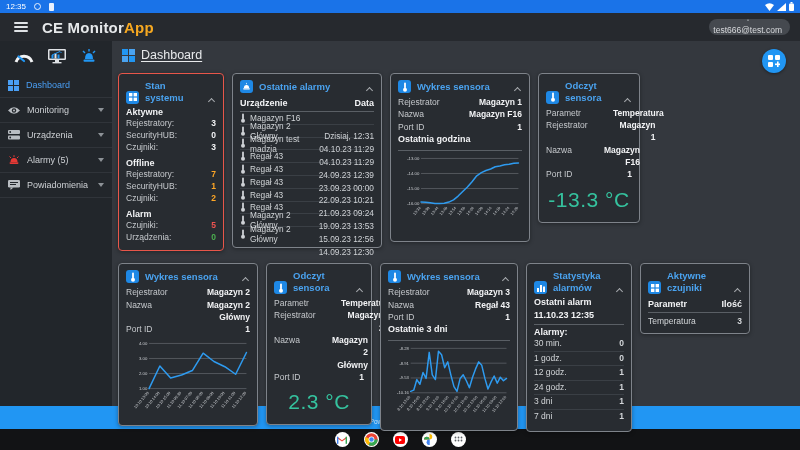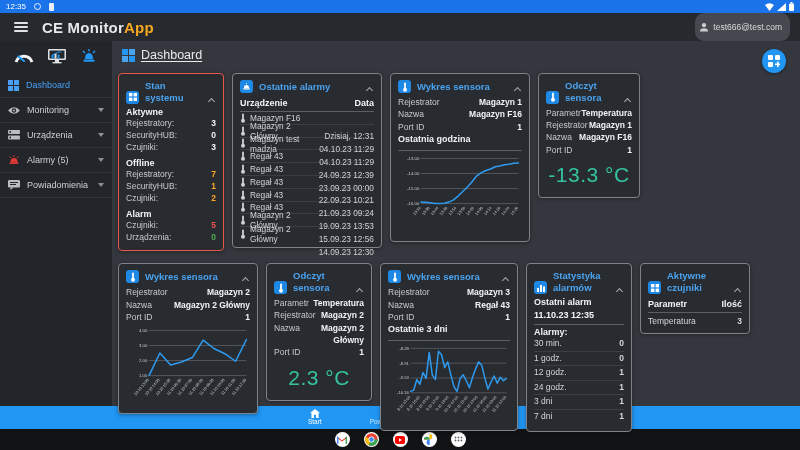--- a/index.html
+++ b/index.html
@@ -15,22 +15,22 @@
   .sb-circle { border:1px solid #e8f0fe; border-radius:50%; }
   .sb-batt { background:#e8f0fe; border-radius:1px; width:5px; }
   .sb-right { display:flex; align-items:center; gap:3px; }
 
   
   .appbar { height:28px; background:#26292e; display:flex; align-items:center; padding:0 10px; }
   .hamburger { width:14px; display:flex; flex-direction:column; gap:2.5px; margin:0 14px 0 4px; cursor:pointer; }
   .hamburger i { height:1.8px; background:#dfe2e6; border-radius:1px; }
   .app-title { font-size:15px; font-weight:bold; letter-spacing:.2px; }
   .app-title .accent { color:#f6a821; }
-  .user-pill { margin-left:auto; background:#45494f; border-radius:9px; height:28px;
-    display:flex; align-items:center; gap:4px; padding:0 8px 0 4px; font-size:8.5px; color:#d8dadd; }
+  .user-pill { margin-left:auto; background:#45494f; border-radius:9px; height:16px;
+    display:flex; align-items:center; gap:4px; padding:0 8px 0 4px; font-size:8.5px; color:#d8dadd;flex-direction:column; }
 
   .body { flex:1; display:flex; min-height:0; background:#34383e; }
 
   
   .sidebar { width:112px; background:#22262b; display:flex; flex-direction:column; }
   .quick-icons { height:30px; display:flex; align-items:center; justify-content:space-around; padding:0 8px; }
   .menu { margin-top:2px; }
   .menu-item { display:flex; align-items:center; gap:7px; height:25px; padding:0 8px;
     border-bottom:1px solid #30343a; font-size:9px; color:#cdd0d4; cursor:pointer; }
   .menu-item .mi-label { flex:1; }
@@ -52,21 +52,21 @@
     box-shadow:0 1px 4px rgba(0,0,0,.35); }
   .card.alert-border { border:1.5px solid #e8564a; }
   .card-hd { display:flex; align-items:flex-end; gap:6px; margin-bottom:3px; }
   .hd-ico { width:13px; height:13px; border-radius:3px; background:#1e88e5; flex:none;
     display:flex; align-items:center; justify-content:center; margin-top:1px; }
   .hd-title { flex:1; color:#4aa3f0; font-size:9.5px; font-weight:bold; line-height:1.25; padding-top:1px; }
   .caret-up { width:5px; height:5px; border-left:1.5px solid #a7abaf; border-top:1.5px solid #a7abaf;
     transform:rotate(45deg); margin:4px 2px 0 0; cursor:pointer; flex:none; }
 
   .kv { display:flex; justify-content:space-between; font-size:8.5px; line-height:1.45; color:#c6c9cd;text-align:right; }
-  .kv b { color:#f2f3f5; }
+  .kv b { color:#f2f3f5;margin-left:32px; }
   .sec-h { font-size:9px; font-weight:bold; color:#f2f3f5; margin-top:4px; }
   .num { font-weight:bold; color:#f2f3f5; }
   .num.warn { color:#ffa726; }
   .num.danger { color:#ef5350; }
   .num.ok { color:#4caf50; }
 
   .tbl-hd { display:flex; justify-content:space-between; font-size:9px; font-weight:bold;
     color:#f2f3f5; border-bottom:1px solid #5a5f65; padding:2px 0 3px; }
   .tbl-row { display:flex; align-items:center; gap:4px; font-size:8.3px; color:#d3d6d9;
     border-bottom:1px solid #3a3f45; height:12.8px; cursor:pointer; }

